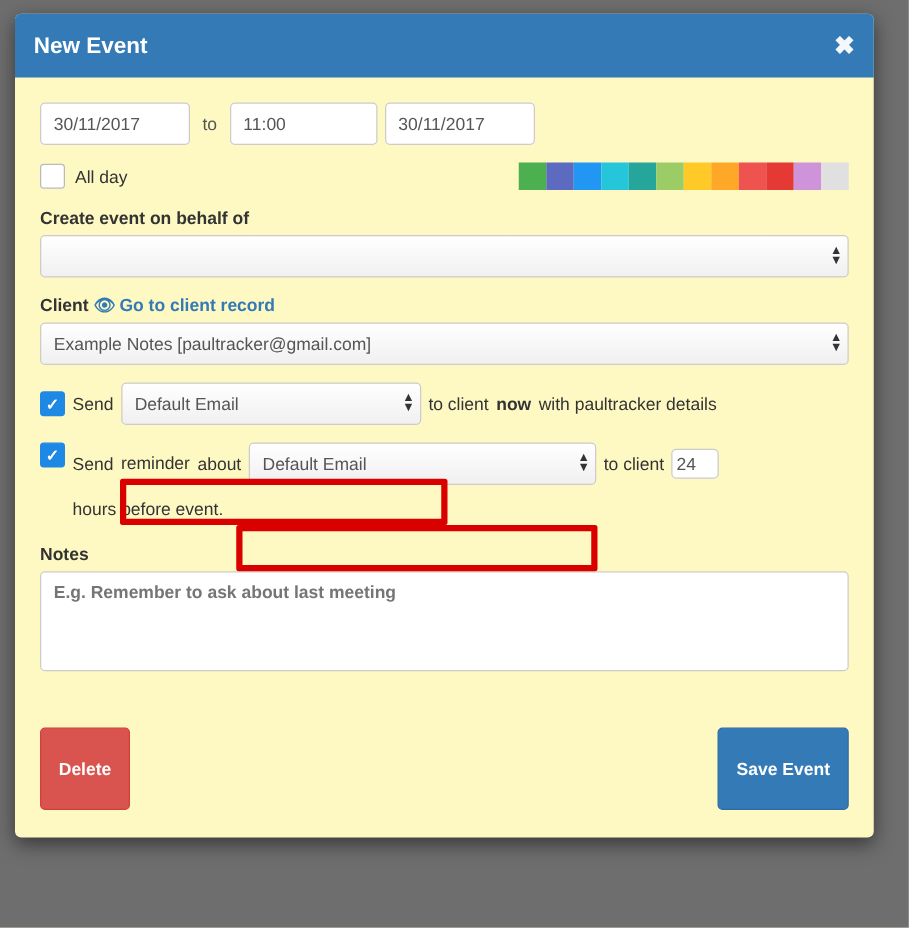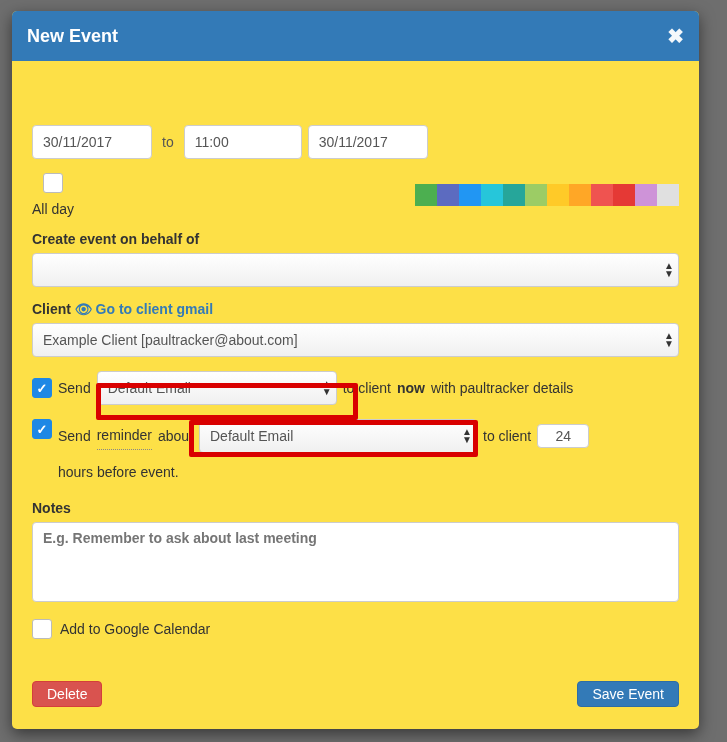--- a/index.html
+++ b/index.html
@@ -22,21 +22,21 @@
   .shade {
     position: absolute;
     inset: 0;
     background: rgba(0,0,0,0.55);
   }
   .modal {
     position: absolute;
     left: 12px;
     top: 11px;
     width: 687px;
-    background: #fde047;
+    background: #fef9c3;
     border-radius: 5px;
     box-shadow: 0 5px 15px rgba(0,0,0,0.5);
   }
   .modal-header {
     background: #337ab7;
     color: #fff;
     border-top-left-radius: 5px;
     border-top-right-radius: 5px;
     padding: 13px 15px;
     display: flex;
@@ -48,21 +48,20 @@
     font-weight: 600;
   }
   .close-x {
     font-size: 20px;
     font-weight: 700;
     cursor: pointer;
     opacity: 0.95;
   }
   .modal-body {
     padding: 20px 20px 10px 20px;
-    margin-top: 44px;
   }
   .row { margin-bottom: 14px; }
   .row.inline { display:flex; align-items:center; flex-wrap:wrap; gap:6px; }
   .input, .select, textarea {
     border: 1px solid #ccc;
     border-radius: 4px;
     padding: 7px 10px;
     font-size: 14px;
     font-family: inherit;
     background: #fff;
@@ -118,30 +117,30 @@
     border-radius:2px;
   }
   .modal-footer {
     padding: 18px 20px 22px 20px;
     display:flex;
     justify-content:space-between;
   }
   .btn {
     border:1px solid transparent;
     border-radius:4px;
-    padding:4px 14px;
+    padding:24px 14px;
     font-size:14px;
-    font-weight:400;
+    font-weight:700;
     cursor:pointer;
   }
   .btn-danger { background:#d9534f; color:#fff; border-color:#d43f3a;}
   .btn-primary { background:#337ab7; color:#fff; border-color:#2e6da4;}
   .w-120 { width:120px; }
   .w-118 { width:118px; }
-  .hours-input { width:52px; text-align:center; padding:2px 3px; height:24px;}
+  .hours-input { width:38px; text-align:left; padding:2px 3px; height:24px;}
 </style>
 </head>
 <body>
 
 <div class="backdrop">
   <div class="shade"></div>
 
   <div class="modal">
     <div class="modal-header">
       <div class="modal-title">New Event</div>
@@ -151,21 +150,21 @@
     <div class="modal-body">
 
       <div class="row inline">
         <input class="input w-120" value="30/11/2017" style="">
         <span class="to-text">to</span>
         <input class="input w-118" value="11:00" style="">
         <input class="input w-120" value="30/11/2017" style="">
       </div>
 
       <div class="row inline" style="justify-content:space-between;">
-        <div style="display:flex; align-items:center; gap:8px;flex-direction:column;">
+        <div style="display:flex; align-items:center; gap:8px;">
           <span class="checkbox"></span>
           <span>All day</span>
         </div>
         <div class="color-swatches" id="swatches">
             <div class="sw" style="background: rgb(76, 175, 80);"></div>
             <div class="sw" style="background: rgb(92, 107, 192);"></div>
             <div class="sw" style="background: rgb(33, 150, 243);"></div>
             <div class="sw" style="background: rgb(38, 198, 218);"></div>
             <div class="sw" style="background: rgb(38, 166, 154);"></div>
             <div class="sw" style="background: rgb(156, 204, 101);"></div>
@@ -183,24 +182,24 @@
         <label class="lbl">Create event on behalf of</label>
         <div class="select big">
           <span></span>
           <span class="arrows">▲<br>▼</span>
         </div>
       </div>
 
       <div class="row">
         <label class="lbl" style="display:inline;">Client</label>
         <span class="link">
-          <span class="eye">👁</span><span>Go to client gmail</span>
+          <span class="eye">👁</span><span>Go to client record</span>
         </span>
         <div class="select big" style="margin-top:6px;">
-          <span>Example Client [paultracker@about.com]</span>
+          <span>Example Notes [paultracker@gmail.com]</span>
           <span class="arrows">▲<br>▼</span>
         </div>
       </div>
 
       <div class="row inline" style="gap:6px; position:relative;">
         <span class="checkbox checked"></span>
         <span>Send</span>
         <div class="select sm" style="width:240px;">
           <span>Default Email</span>
           <span class="arrows">▲<br>▼</span>
@@ -224,24 +223,20 @@
           <input class="input hours-input" value="24" style="">
           <span>hours before event.</span>
         </div>
       </div>
 
       <div class="row">
         <label class="lbl">Notes</label>
         <textarea class="input" placeholder="E.g. Remember to ask about last meeting" style=""></textarea>
       </div>
 
-      <div class="row inline" style="gap:8px;">
-        <span class="checkbox"></span>
-        <span>Add to Google Calendar</span>
-      </div>
 
     </div>
 
     <div class="modal-footer">
       <button class="btn btn-danger">Delete</button>
       <button class="btn btn-primary">Save Event</button>
     </div>
   </div>
 
   <div class="highlight-box" style="left:96px; top:383px; width:262px; height:37px;"></div>

